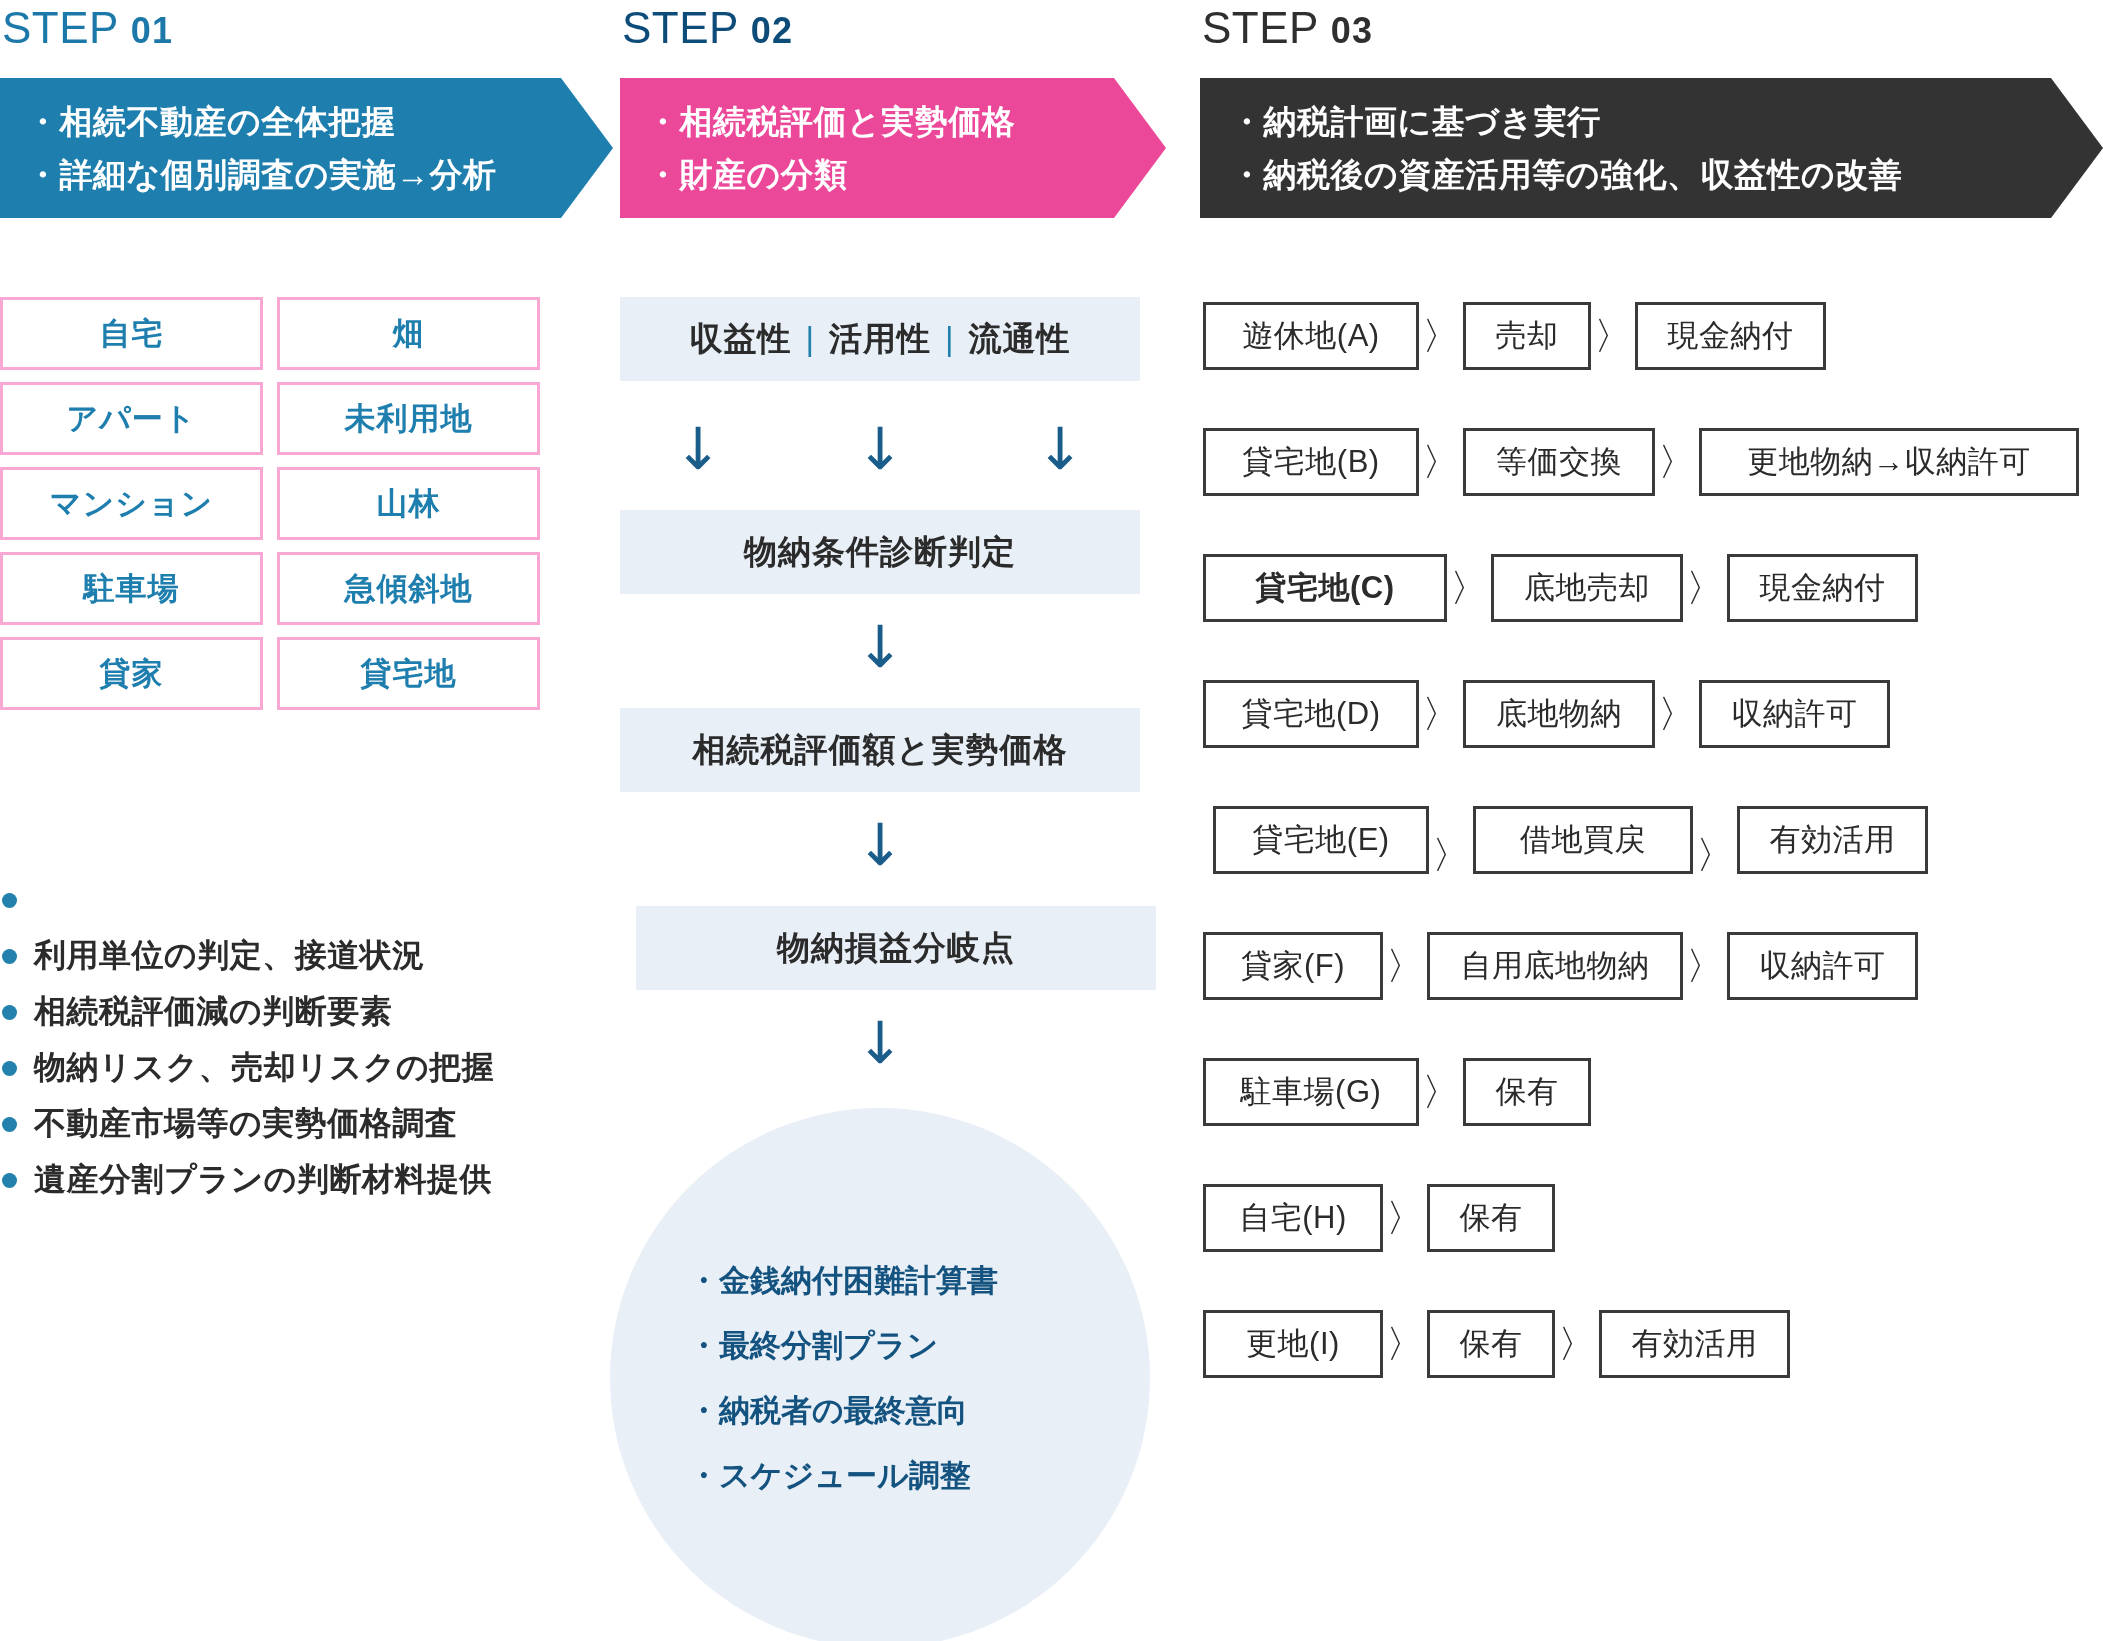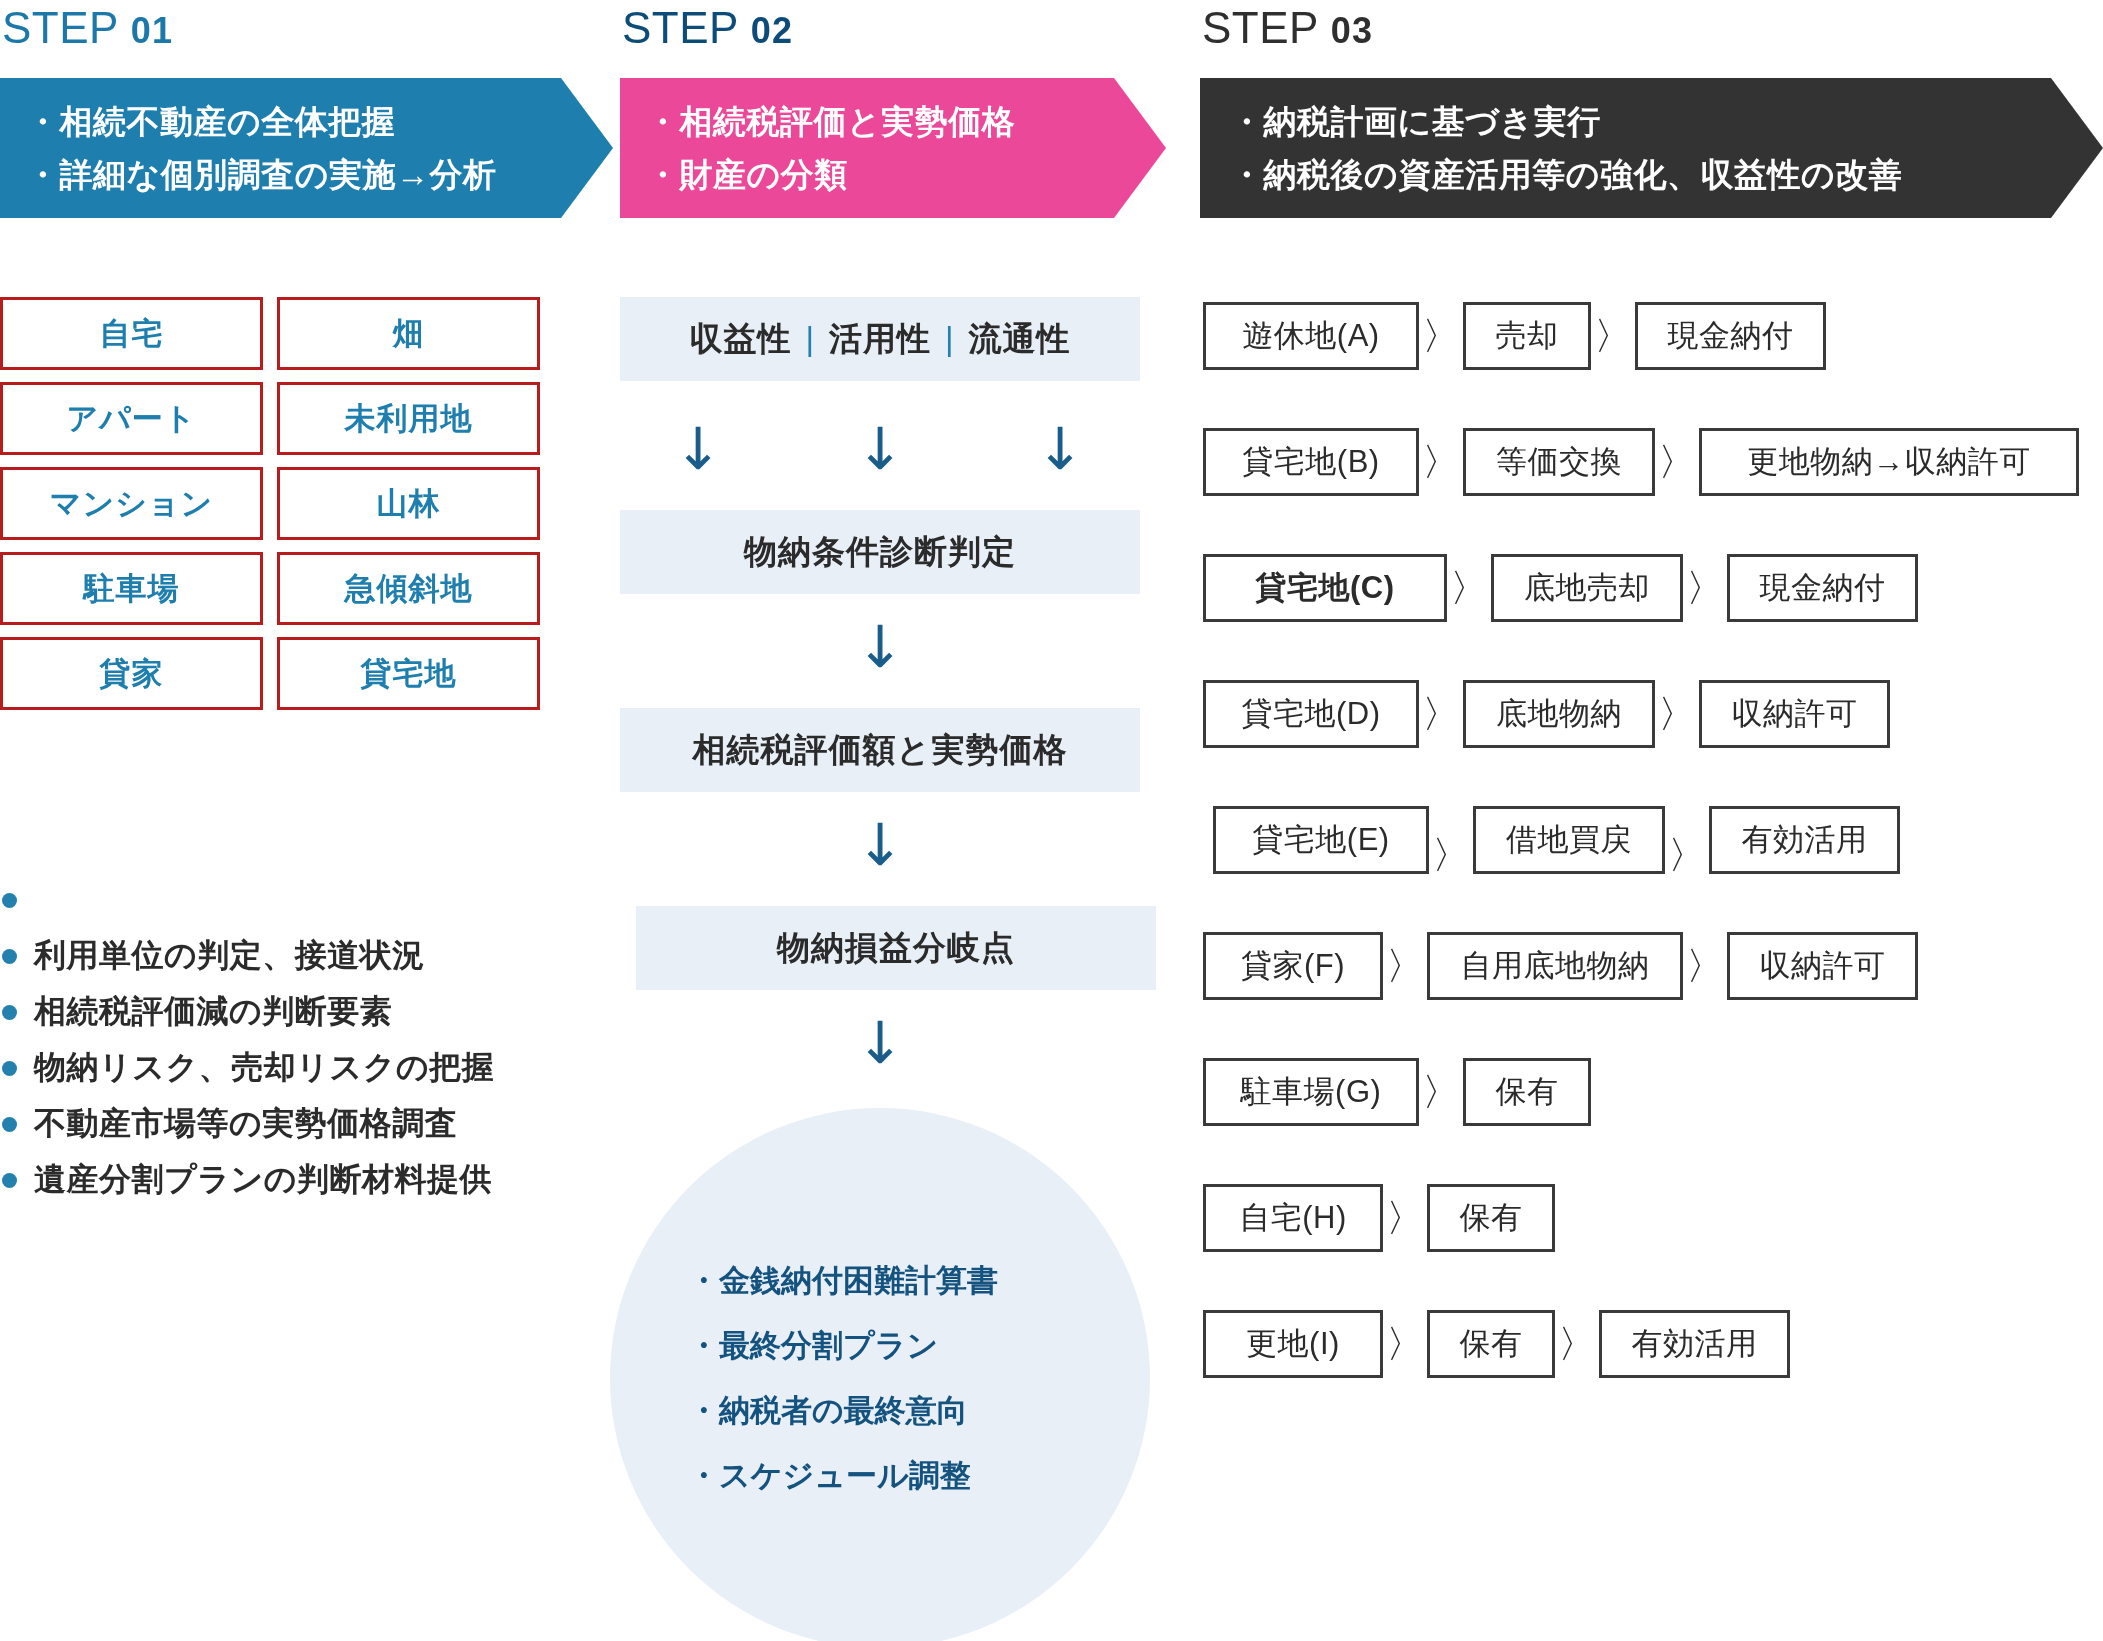--- a/index.html
+++ b/index.html
@@ -53,21 +53,21 @@
   .banner-3{background:#333333;clip-path:polygon(0 0,calc(100% - 52px) 0,100% 50%,calc(100% - 52px) 100%,0 100%);}
 
   
   .asset-grid{
     position:absolute;
     display:grid;
     grid-template-columns:263px 263px;
     gap:12px 14px;
   }
   .asset-cell{
-    border:3px solid #b91c1c;
+    border:3px solid #f9a8d4;
     color:#1e7eae;
     font-size:31px;
     font-weight:700;
     height:73px;
     display:flex;
     align-items:center;
     justify-content:center;
     box-sizing:border-box;
     letter-spacing:1px;
     background:#fff;
@@ -308,21 +308,21 @@
       <div class="nodebox" style="width:216px;">貸宅地(D)</div>
       <div class="chev">〉</div>
       <div class="nodebox" style="width:192px;">底地物納</div>
       <div class="chev">〉</div>
       <div class="nodebox" style="width:191px;">収納許可</div>
     </div>
 
     <div class="flowrow" style="left:13px;top:806px;align-items:flex-end;">
       <div class="nodebox" style="width:216px;">貸宅地(E)</div>
       <div class="chev">〉</div>
-      <div class="nodebox" style="width:192px;">借地買戻</div>
+      <div class="nodebox" style="width:220px;">借地買戻</div>
       <div class="chev">〉</div>
       <div class="nodebox" style="width:191px;">有効活用</div>
     </div>
 
     <div class="flowrow" style="left:3px;top:932px;">
       <div class="nodebox" style="width:180px;">貸家(F)</div>
       <div class="chev">〉</div>
       <div class="nodebox" style="width:256px;">自用底地物納</div>
       <div class="chev">〉</div>
       <div class="nodebox" style="width:191px;">収納許可</div>

